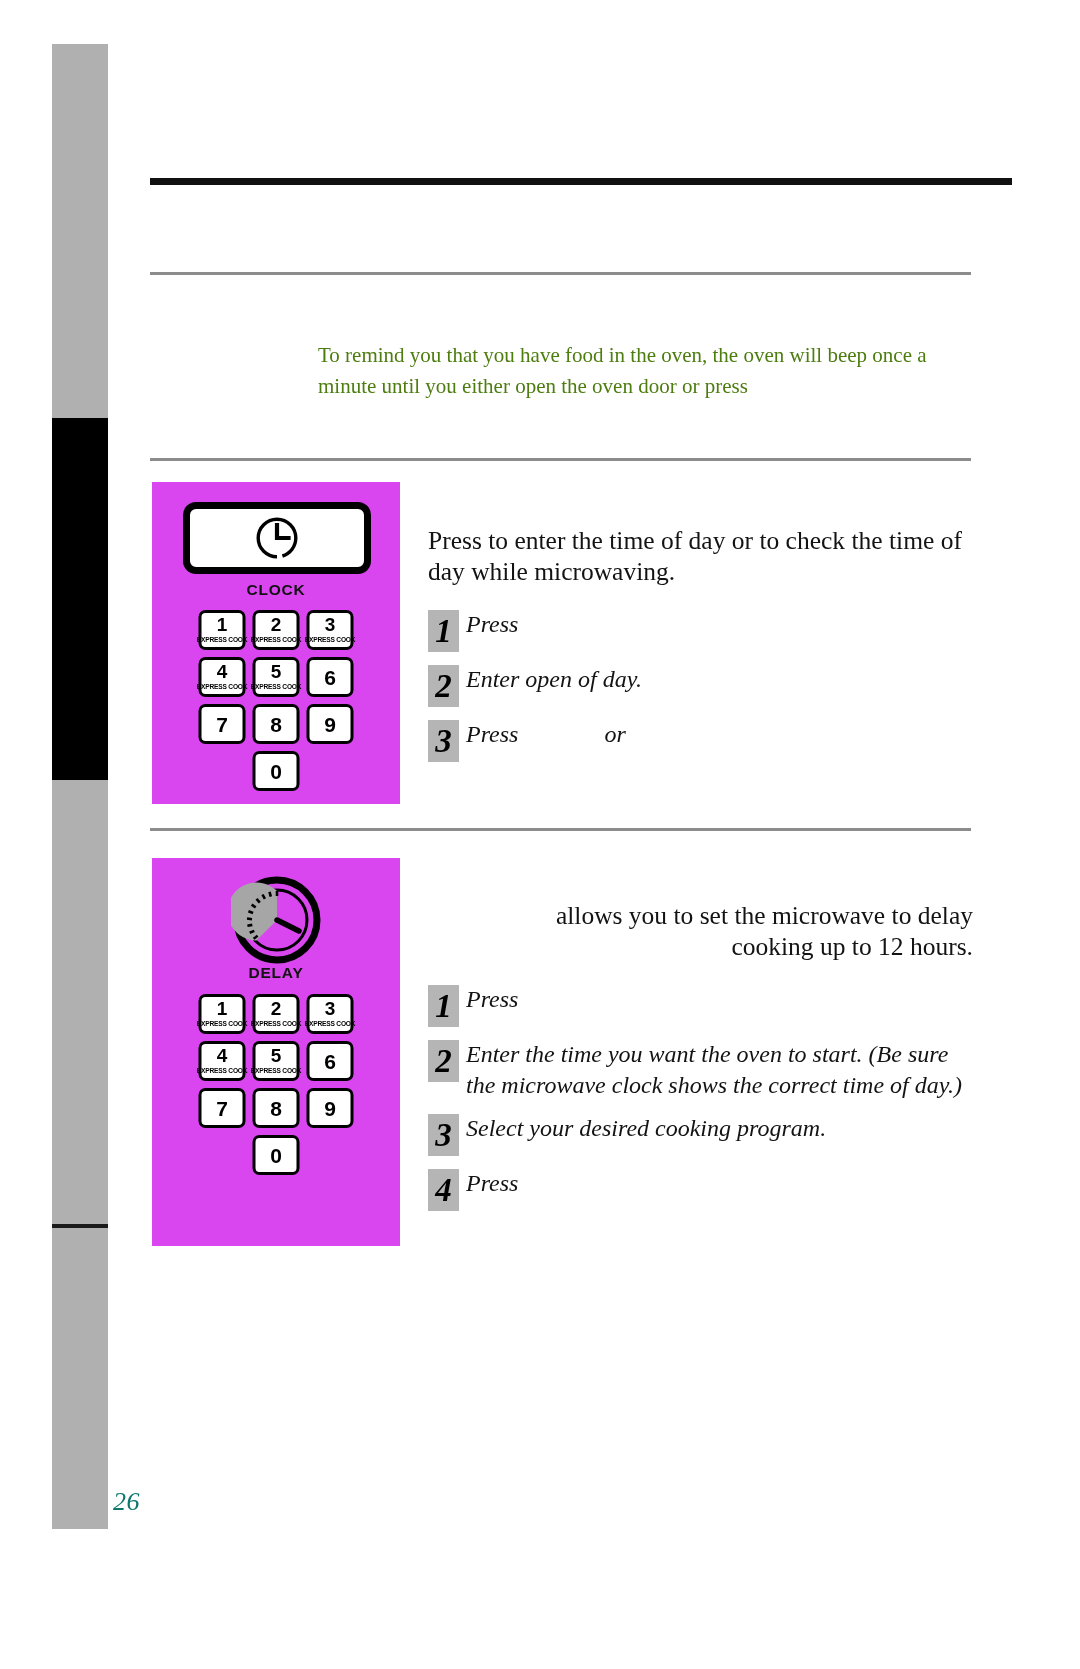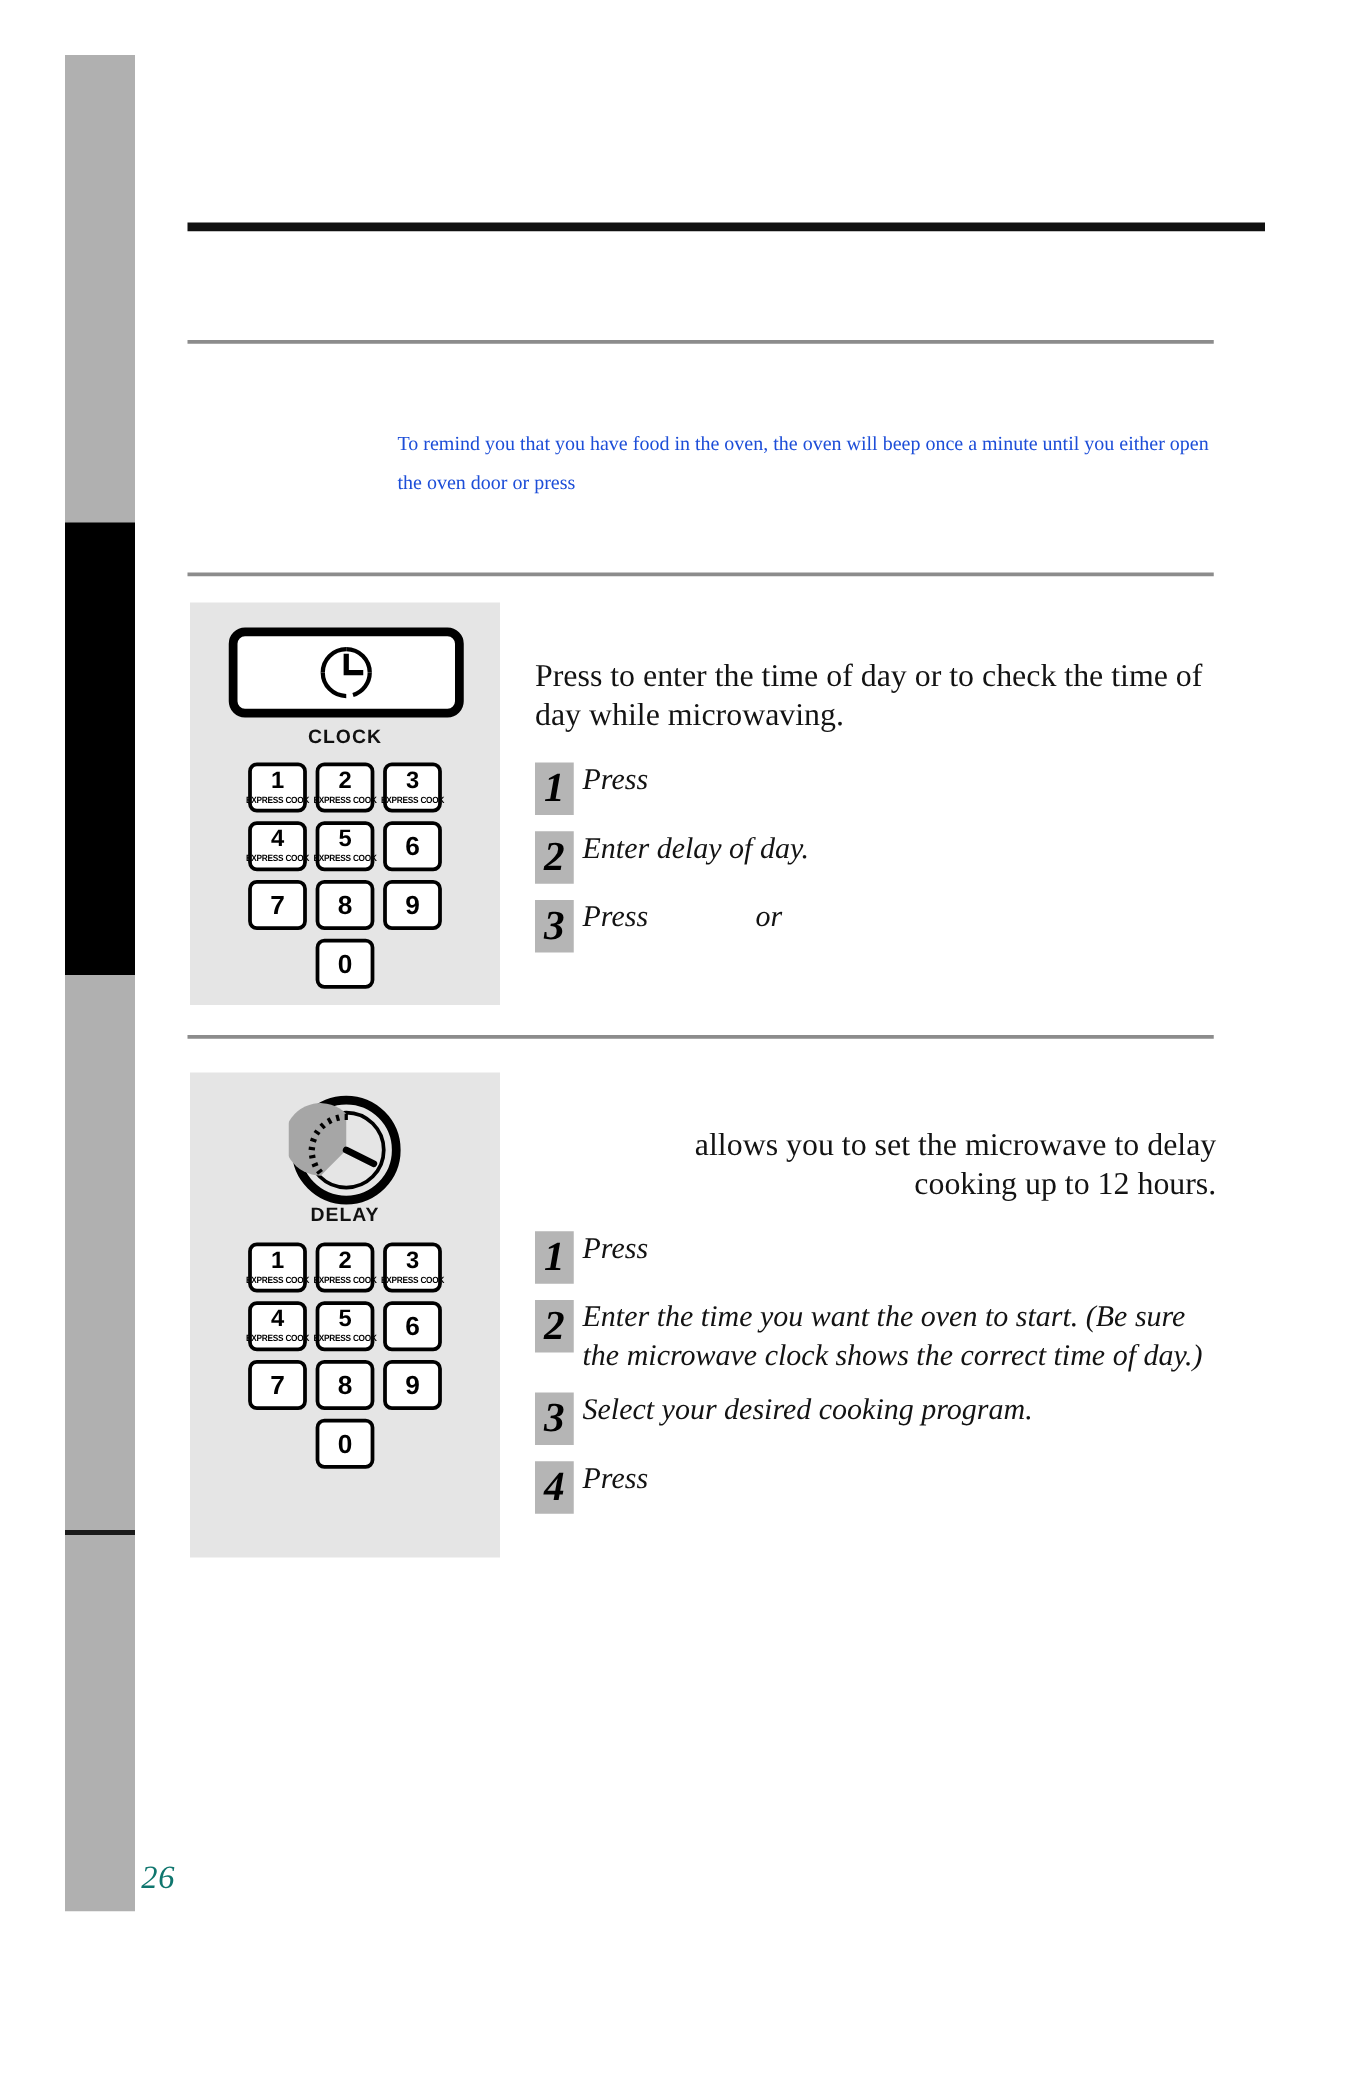--- a/index.html
+++ b/index.html
@@ -75,29 +75,29 @@
   .rule-a { top: 272px; }
   .rule-b { top: 458px; }
   .rule-c { top: 828px; }
 
   
   .intro {
     position: absolute;
     left: 318px;
     top: 340px;
     width: 660px;
-    font-size: 16px;
+    font-size: 21px;
     line-height: 31px;
-    color: #1d4ed8;
+    color: #4d7c0f;
   }
   .intro p { margin: 0; }
 
   .panel {
     position: absolute;
-    background: #e5e5e5;
+    background: #d946ef;
   }
 
   .panel-clock { left: 152px; top: 482px; width: 248px; height: 322px; }
   .panel-delay { left: 152px; top: 858px; width: 248px; height: 388px; }
 
   
   .clock-key {
     position: absolute;
     left: 31px;
     top: 20px;
@@ -312,21 +312,21 @@
 
   <div class="instr instr-clock">
     <p class="lead">Press to enter the time of day or to check the time of day while microwaving.</p>
     <ol class="steps">
       <li class="step">
         <span class="step-num">1</span>
         <span class="step-text"><span>Press</span></span>
       </li>
       <li class="step">
         <span class="step-num">2</span>
-        <span class="step-text"><span>Enter delay of day.</span></span>
+        <span class="step-text"><span>Enter open of day.</span></span>
       </li>
       <li class="step">
         <span class="step-num">3</span>
         <span class="step-text"><span>Press</span><span class="gap-wide"></span><span>or</span></span>
       </li>
     </ol>
   </div>
 
   <div class="panel panel-delay">
 

